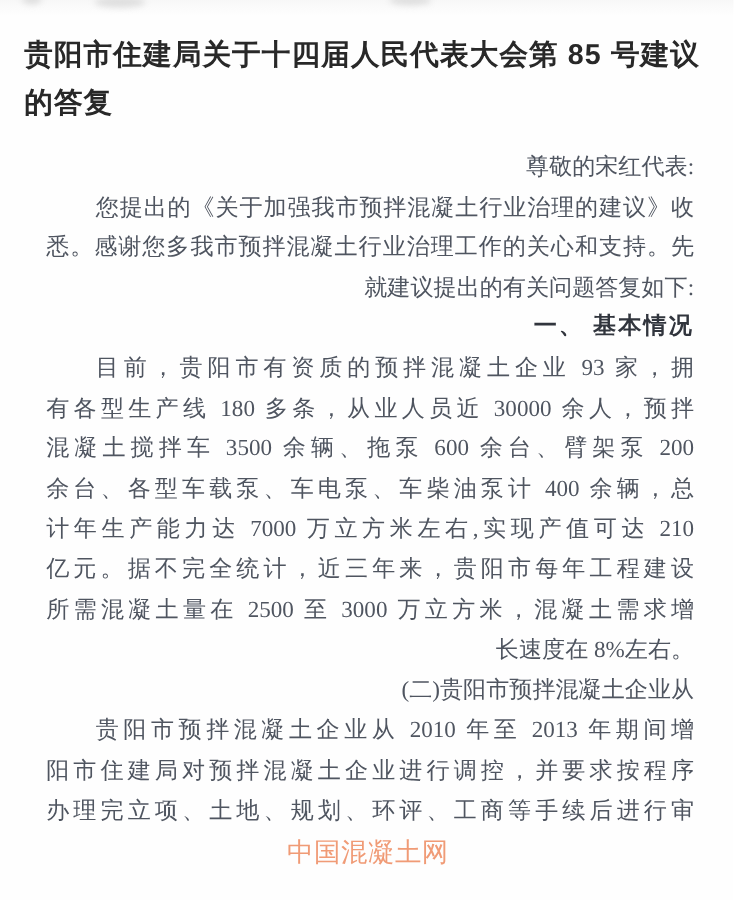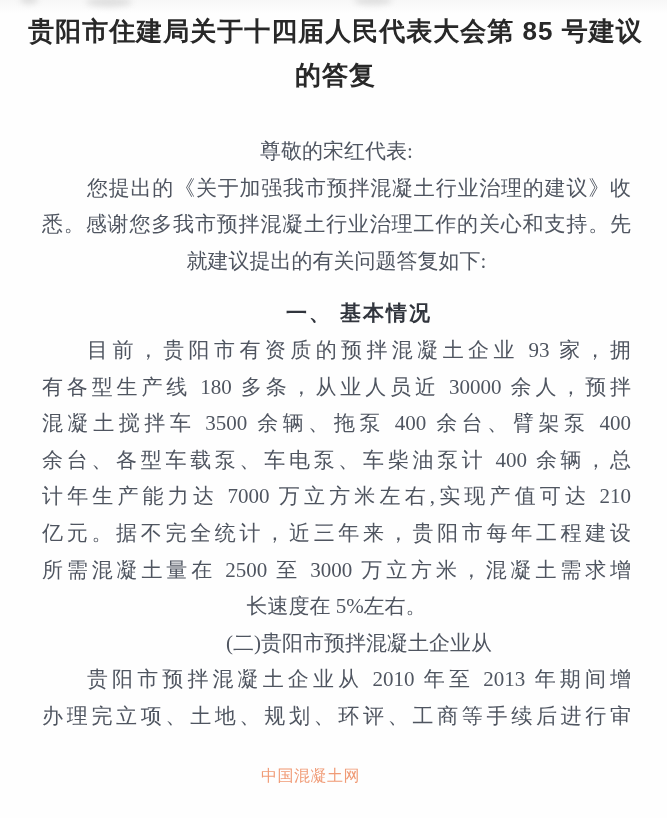--- a/index.html
+++ b/index.html
@@ -24,24 +24,24 @@
     filter: blur(3px);
     opacity: 0.55;
     border-radius: 50%;
   }
   .s1 { left: 86px;  top: -3px; width: 46px; height: 10px; }
   .s2 { left: 354px; top: -4px; width: 38px; height: 9px;  }
   .s3 { left: 20px;  top: -5px; width: 18px; height: 9px;  }
 
   .title {
     position: absolute;
-    top: 9px;
+    top: 27px;
     left: 22px;
     right: 18px;
-    text-align: center;
+    text-align: left;
     font-family: "Liberation Sans", "DejaVu Sans", sans-serif;
     font-weight: 700;
     font-size: 26px;
     line-height: 44px;
     color: #282828;
     letter-spacing: 1px;
   }
   .title .tline { display: block; }
 
   .body {
@@ -50,43 +50,42 @@
     left: 42px;
     width: 589px;
     color: #4f5560;
   }
   .line {
     font-family: "Liberation Serif", "DejaVu Serif", serif;
     font-size: 21px;
     line-height: 36.6px;
     height: 36.6px;
     overflow: hidden;
-    text-align: center;
+    text-align: right;
     white-space: nowrap;
   }
   .line.just {
     white-space: normal;
     text-align: justify;
     text-align-last: justify;
   }
   .line.ind { text-indent: 45px; }
   .line.head {
     font-family: "Liberation Sans", "DejaVu Sans", sans-serif;
     font-weight: 700;
     color: #31353d;
     letter-spacing: 2px;
-    margin-top: 16px;
   }
 
   .watermark {
     position: absolute;
     left: 261px;
     top: 761px;
     font-family: "Liberation Serif", "DejaVu Serif", serif;
-    font-size: 16px;
+    font-size: 24px;
     line-height: 30px;
     letter-spacing: 0.5px;
     color: #ee8a5f;
     opacity: 0.85;
     pointer-events: none;
   }
 </style>
 </head>
 <body>
 
@@ -101,25 +100,26 @@
   </h1>
 
   <div class="body" id="doc-body">
       <div class="line">尊敬的宋红代表:</div>
       <div class="line just ind">您提出的《关于加强我市预拌混凝土行业治理的建议》收</div>
       <div class="line just">悉。感谢您多我市预拌混凝土行业治理工作的关心和支持。先</div>
       <div class="line">就建议提出的有关问题答复如下:</div>
       <div class="line ind head">一、 基本情况</div>
       <div class="line just ind">目前，贵阳市有资质的预拌混凝土企业 93 家，拥</div>
       <div class="line just">有各型生产线 180 多条，从业人员近 30000 余人，预拌</div>
-      <div class="line just">混凝土搅拌车 3500 余辆、拖泵 400 余台、臂架泵 400</div>
+      <div class="line just">混凝土搅拌车 3500 余辆、拖泵 600 余台、臂架泵 200</div>
       <div class="line just">余台、各型车载泵、车电泵、车柴油泵计 400 余辆，总</div>
       <div class="line just">计年生产能力达 7000 万立方米左右,实现产值可达 210</div>
       <div class="line just">亿元。据不完全统计，近三年来，贵阳市每年工程建设</div>
       <div class="line just">所需混凝土量在 2500 至 3000 万立方米，混凝土需求增</div>
-      <div class="line">长速度在 5%左右。</div>
+      <div class="line">长速度在 8%左右。</div>
       <div class="line ind">(二)贵阳市预拌混凝土企业从</div>
       <div class="line just ind">贵阳市预拌混凝土企业从 2010 年至 2013 年期间增</div>
+      <div class="line just">阳市住建局对预拌混凝土企业进行调控，并要求按程序</div>
       <div class="line just">办理完立项、土地、规划、环评、工商等手续后进行审</div>
     </div>
 
   <div class="watermark" style="color: rgb(238, 138, 95);">中国混凝土网</div>
 </div>
 
 </body></html>

